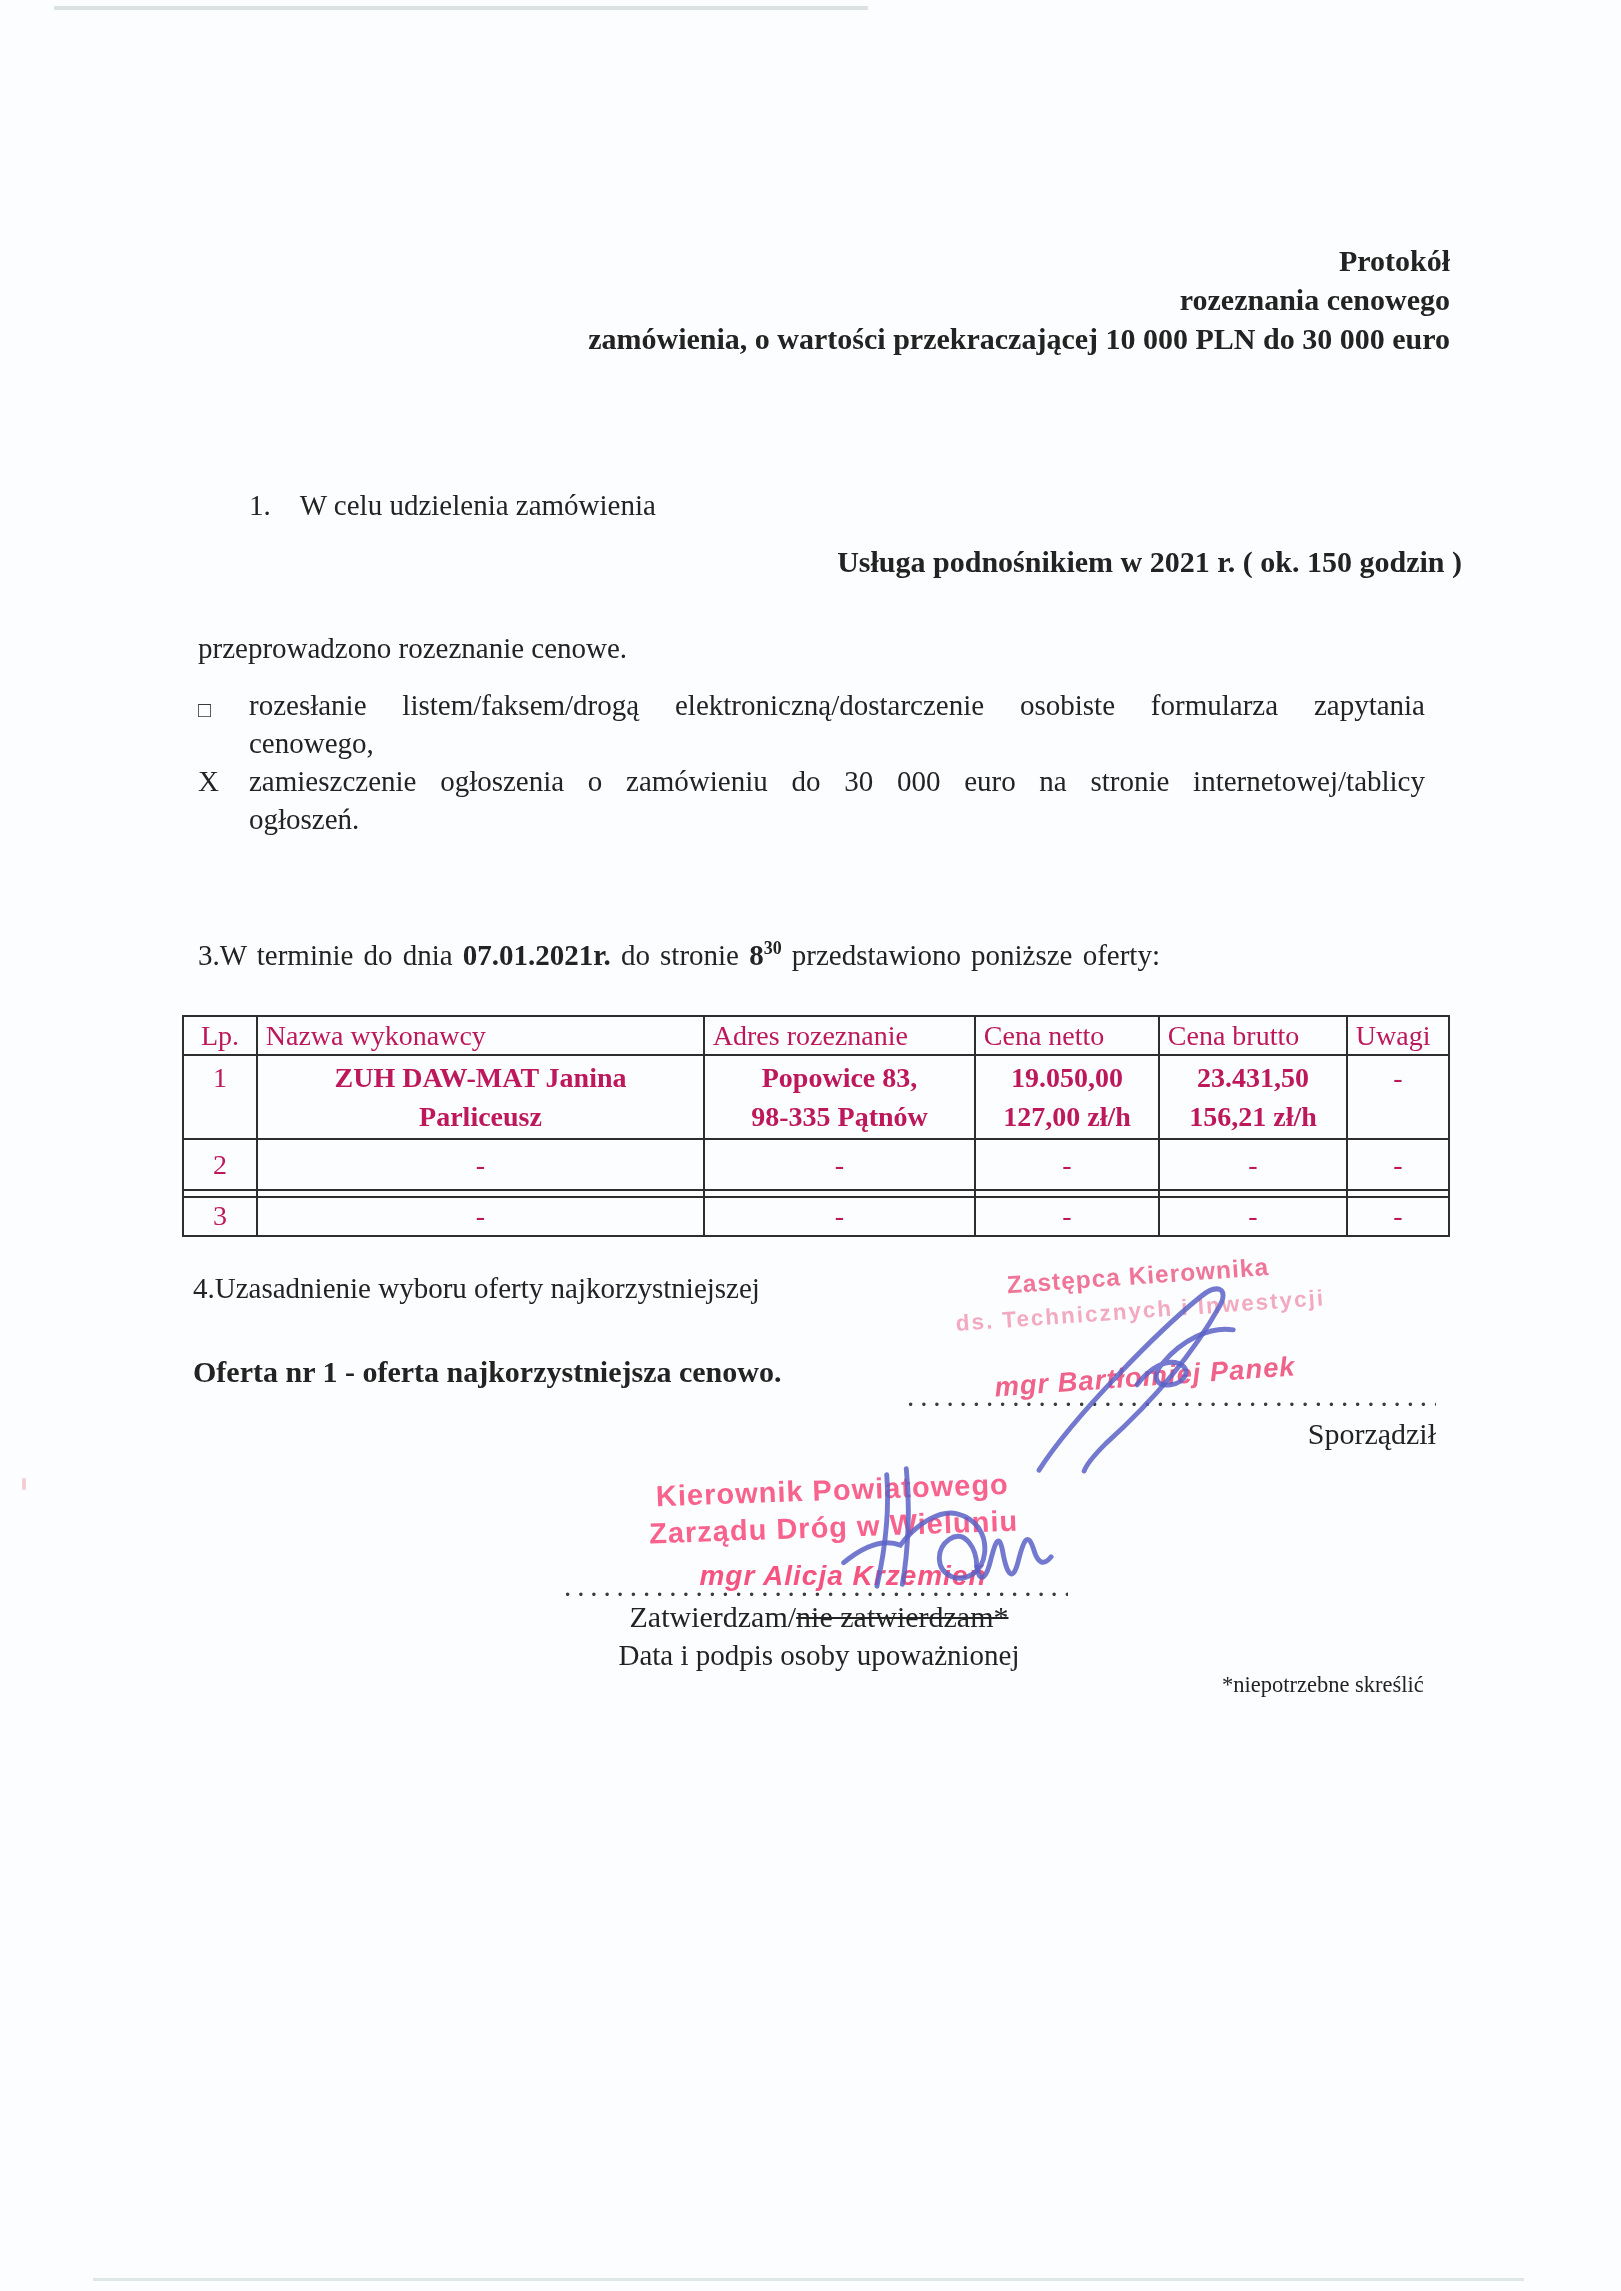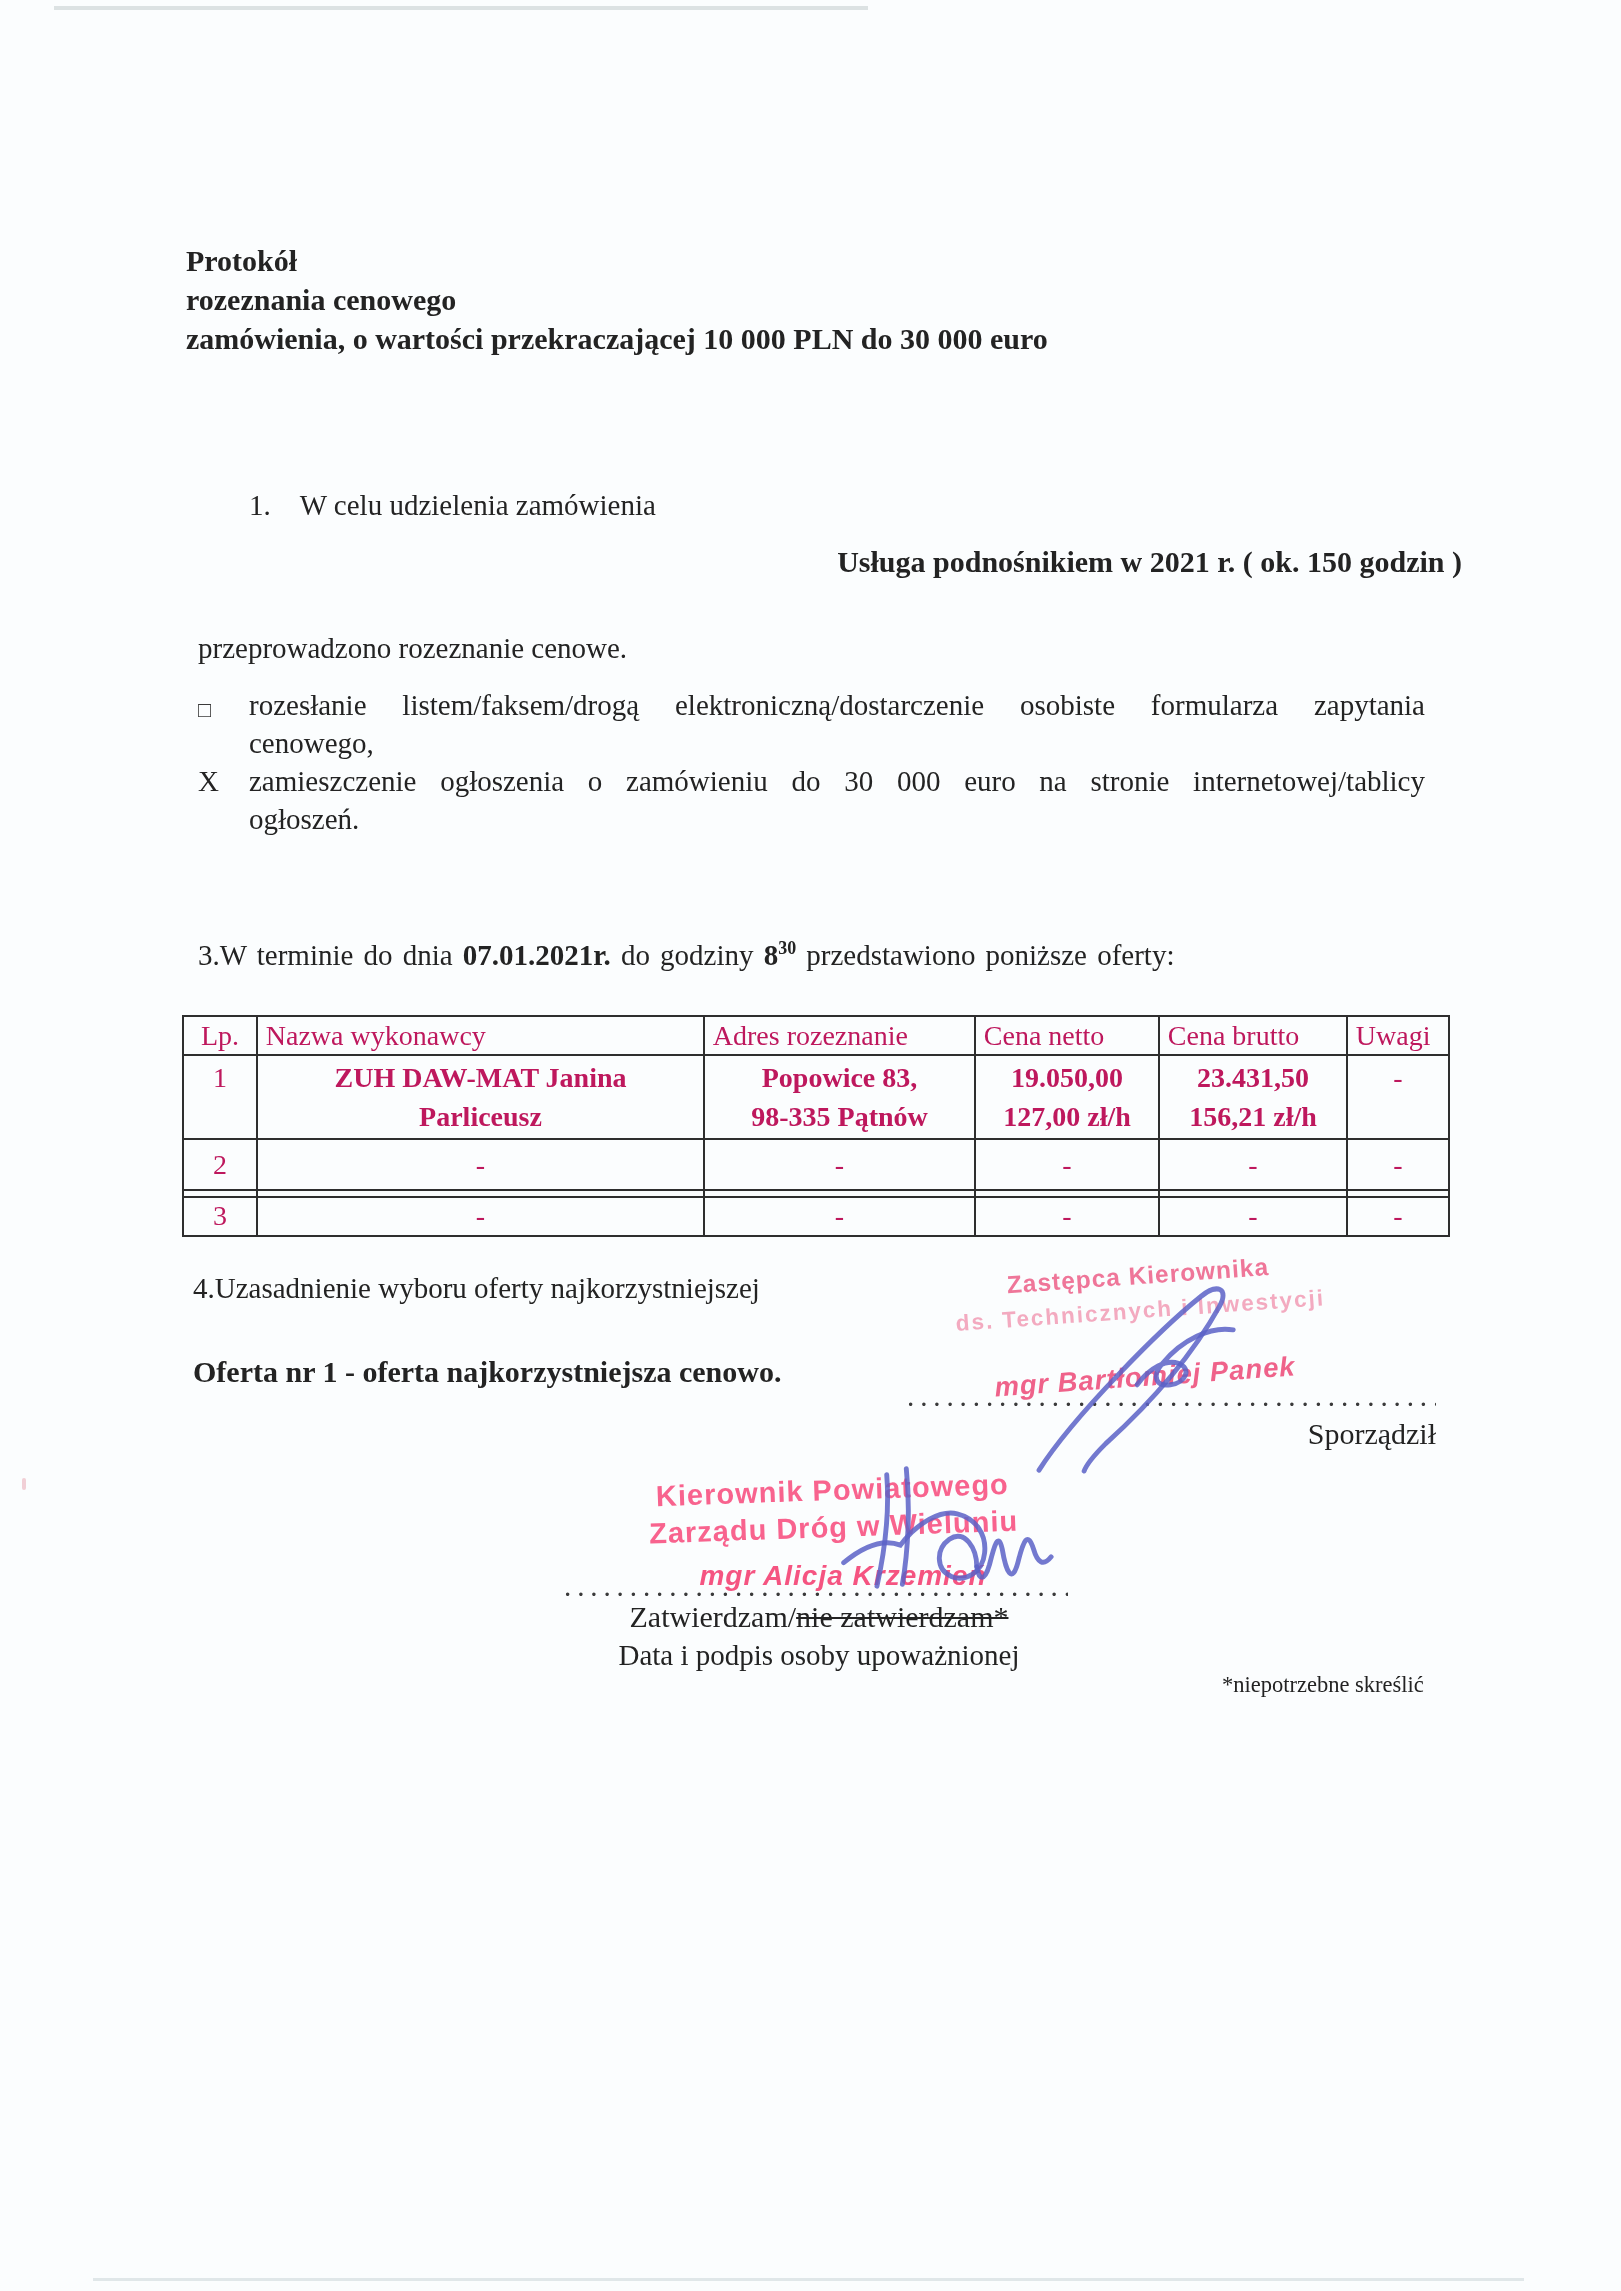--- a/index.html
+++ b/index.html
@@ -5,21 +5,21 @@
   html,body{margin:0;padding:0;}
   body{width:1621px;height:2292px;background:#fbfdfe;overflow:hidden;}
   .page{position:relative;width:1621px;height:2292px;background:#fbfdfe;
         font-family:"Liberation Serif",serif;color:#232323;}
   .abs{position:absolute;}
   .b{font-weight:bold;}
   .body-text{font-size:29px;line-height:38px;}
   .jline{text-align:justify;text-align-last:justify;}
   
   .title{top:241px;left:186px;width:1264px;font-size:30px;font-weight:bold;
-         line-height:39px;text-align:left;}
+         line-height:39px;text-align:right;}
   
   .item1{top:489px;left:249px;font-size:29px;}
   .item1 .num{display:inline-block;margin-right:29px;}
   .subject{top:545px;left:198px;width:1264px;font-size:30px;font-weight:bold;text-align:right;}
   .outro{top:629px;left:198px;font-size:29px;}
   
   .para2{top:686px;left:198px;width:1227px;}
   .hang{position:relative;padding-left:51px;}
   .hang .marker{position:absolute;left:0;top:0;}
   .marker-square{font-size:21.6px;top:4.9px !important;color:#3a3a3a;}
@@ -99,21 +99,21 @@
     <div class="hang">
       <span class="marker">X</span>
       <div class="jline">zamieszczenie ogłoszenia o zamówieniu do 30 000 euro na stronie internetowej/tablicy</div>
       <div>ogłoszeń.</div>
     </div>
   </div>
 
   <div class="abs para3">
     <span>3.W terminie do dnia</span>
     <span class="b">07.01.2021r.</span>
-    <span>do godziny</span>
+    <span>do stronie</span>
     <span class="b">8</span><sup class="b">30</sup>
     <span>przedstawiono poniższe oferty:</span>
   </div>
 
   <table class="offers">
     <colgroup>
       <col style="width:74px">
         <col style="width:447px">
         <col style="width:271px">
       <col style="width:184px">

